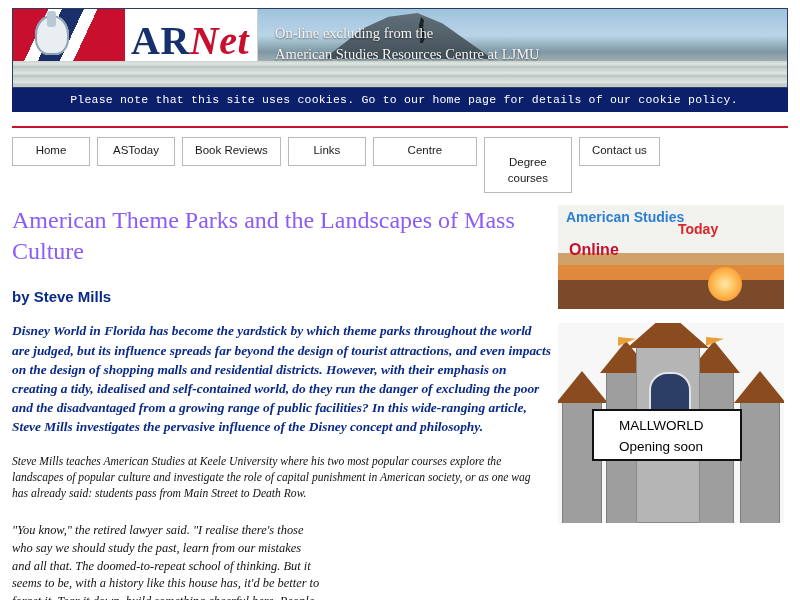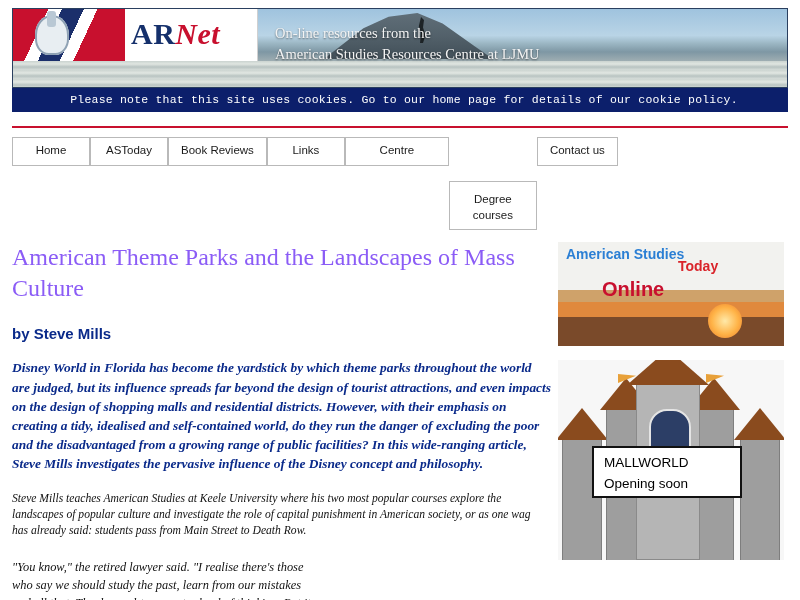--- a/index.html
+++ b/index.html
@@ -89,21 +89,21 @@
     left: 12px; top: -4px;
     width: 9px; height: 16px;
     background: #b9c8d4;
     border-radius: 3px;
   }
   .arnet-text {
     position: absolute;
     left: 118px;
     top: 8px;
     font-family: "Liberation Serif", serif;
-    font-size: 30px;
+    font-size: 40px;
     font-weight: bold;
     letter-spacing: .5px;
   }
   .arnet-text .ar { color: #15306b; }
   .arnet-text .net { color: #c8102e; font-style: italic; }
   .banner-tagline {
     position: absolute;
     left: 262px;
     top: 14px;
     width: 320px;
@@ -154,35 +154,36 @@
   }
 
   
   .nav-rule {
     margin: 14px 12px 0 12px;
     border-top: 2px solid #c8102e;
   }
   .nav {
     margin: 9px 12px 0 12px;
     display: flex;
+    gap: 7px;
     align-items: flex-start;
     font-family: "Liberation Sans", sans-serif;
     font-size: 11.5px;
   }
   .nav-item {
     border: 1px solid #b9b9b9;
     background: #ffffff;
     color: #1a1a1a;
     padding: 5px 12px 6px 12px;
     text-align: center;
     min-width: 52px;
     line-height: 1.35;
     cursor: pointer;
   }
-  .nav-item.two-line { padding-top: 10px; margin-top: 44px; }
+  .nav-item.two-line { padding-top: 17px; }
 
   
   .main {
     margin: 12px 12px 0 12px;
     position: relative;
   }
   .article-col {
     width: 540px;
   }
   h1.title {
@@ -246,23 +247,23 @@
     position: absolute; left: 8px; top: 4px;
     font-family: "Liberation Sans", sans-serif;
     font-size: 14px; color: #2b7fd4; font-weight: bold;
   }
   .ast-online .w2 {
     position: absolute; left: 120px; top: 16px;
     font-family: "Liberation Sans", sans-serif;
     font-size: 14px; color: #d9242a; font-weight: bold;
   }
   .ast-online .w3 {
-    position: absolute; left: 44px; top: 36px;
-    font-family: "Liberation Sans", sans-serif;
-    font-size: 20px; color: #c8102e; font-weight: bold;
+    position: absolute; left: 11px; top: 36px;
+    font-family: "Liberation Sans", sans-serif;
+    font-size: 16px; color: #c8102e; font-weight: bold;
   }
   .ast-sun {
     position: absolute;
     left: 150px; top: 62px;
     width: 34px; height: 34px;
     border-radius: 50%;
     background: radial-gradient(circle, #ffe9a8 0%, #ffb347 55%, #e8792a 100%);
   }
 
   
@@ -325,21 +326,21 @@
   .flag.f2 { left: 148px; top: 14px; }
   .sign {
     position: absolute;
     left: 34px; top: 86px;
     width: 150px; height: 52px;
     background: #ffffff;
     border: 2px solid #111111;
     font-family: "Liberation Sans", sans-serif;
     font-size: 13.5px;
     line-height: 1.55;
-    padding: 5px 0 0 10px;
+    padding: 5px 0 0 25px;
     box-sizing: border-box;
   }
 </style>
 </head>
 <body>
 
 <div class="banner-wrap">
   <div class="banner-photo"></div>
   <div class="banner-mountain"></div>
   <div class="banner-surf"></div>
@@ -347,21 +348,21 @@
 
   <div class="arnet-logo">
     <div class="arnet-flag"></div>
     <div class="arnet-torch"></div>
     <div class="arnet-text">
       <span class="ar">AR</span><span class="net">Net</span>
     </div>
   </div>
 
   <div class="banner-tagline">
-    <div>On-line resources from the</div>
+    <div>On-line excluding from the</div>
     <div>American Studies Resources Centre at LJMU</div>
   </div>
 
 </div>
 
 <div class="cookie-bar">
   <span>Please note that this site uses cookies.  Go to our home page for details of our cookie policy.</span>
 </div>
 
 <div class="nav-rule"></div>

